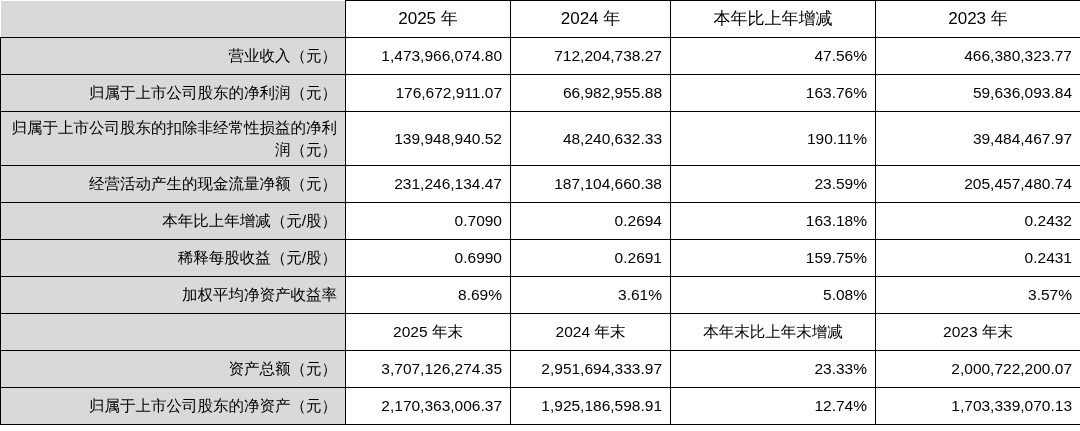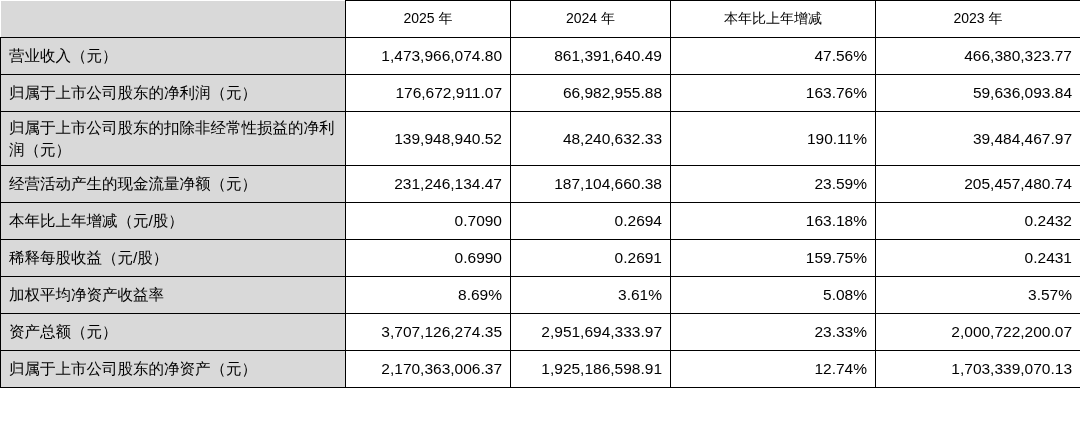--- a/index.html
+++ b/index.html
@@ -34,32 +34,32 @@
   table.fin td {
     border: 1px solid #000000;
     padding: 4px 8px;
     line-height: 1.38;
     vertical-align: middle;
     height: 28px;
   }
   .hdr td {
     background: #ffffff;
     text-align: center;
-    font-size: 14px;
+    font-size: 17px;
     height: 31px;
   }
   .hdr td.blank {
     background: #d9d9d9;
     border-left: none;
     border-top: none;
     border-bottom: 1px solid #000;
   }
   .lbl {
     background: #d9d9d9;
-    text-align: left;
+    text-align: right;
     white-space: normal;
     margin-left: 32px;
   }
   .num {
     background: #ffffff;
     text-align: right;
     padding-right: 10px;
     margin-left: 27px;
   }
   .twoline {
@@ -90,21 +90,21 @@
         <td class="blank"></td>
         <td>2025 年</td>
         <td>2024 年</td>
         <td>本年比上年增减</td>
         <td>2023 年</td>
       </tr>
 
       <tr>
         <td class="lbl">营业收入（元）</td>
         <td class="num">1,473,966,074.80</td>
-        <td class="num">861,391,640.49</td>
+        <td class="num">712,204,738.27</td>
         <td class="num">47.56%</td>
         <td class="num">466,380,323.77</td>
       </tr>
 
       <tr>
         <td class="lbl">归属于上市公司股东的净利润（元）</td>
         <td class="num">176,672,911.07</td>
         <td class="num">66,982,955.88</td>
         <td class="num">163.76%</td>
         <td class="num">59,636,093.84</td>
@@ -143,20 +143,27 @@
       </tr>
 
       <tr>
         <td class="lbl">加权平均净资产收益率</td>
         <td class="num">8.69%</td>
         <td class="num">3.61%</td>
         <td class="num">5.08%</td>
         <td class="num">3.57%</td>
       </tr>
 
+      <tr class="subhdr">
+        <td class="lbl"></td>
+        <td class="ctr">2025 年末</td>
+        <td class="ctr">2024 年末</td>
+        <td class="ctr">本年末比上年末增减</td>
+        <td class="ctr">2023 年末</td>
+      </tr>
 
       <tr>
         <td class="lbl">资产总额（元）</td>
         <td class="num">3,707,126,274.35</td>
         <td class="num">2,951,694,333.97</td>
         <td class="num">23.33%</td>
         <td class="num">2,000,722,200.07</td>
       </tr>
 
       <tr>

